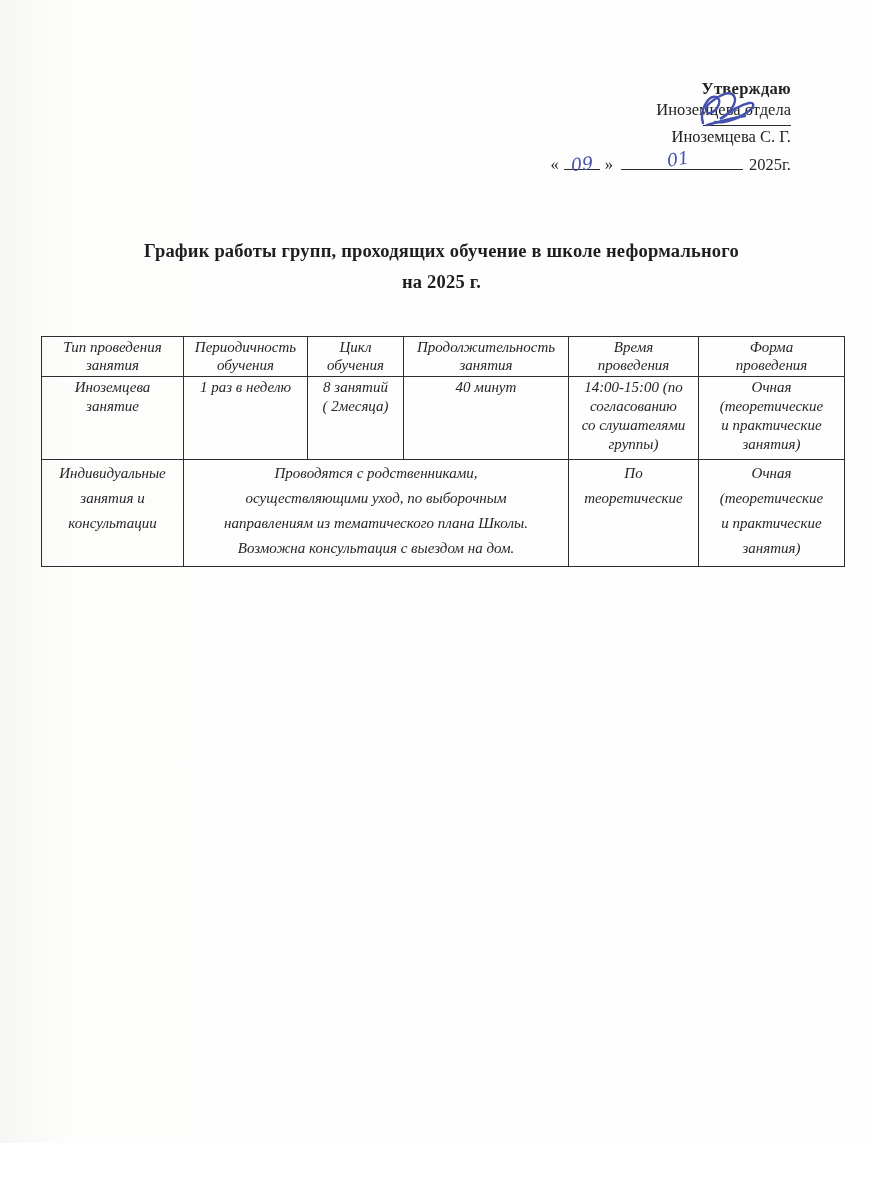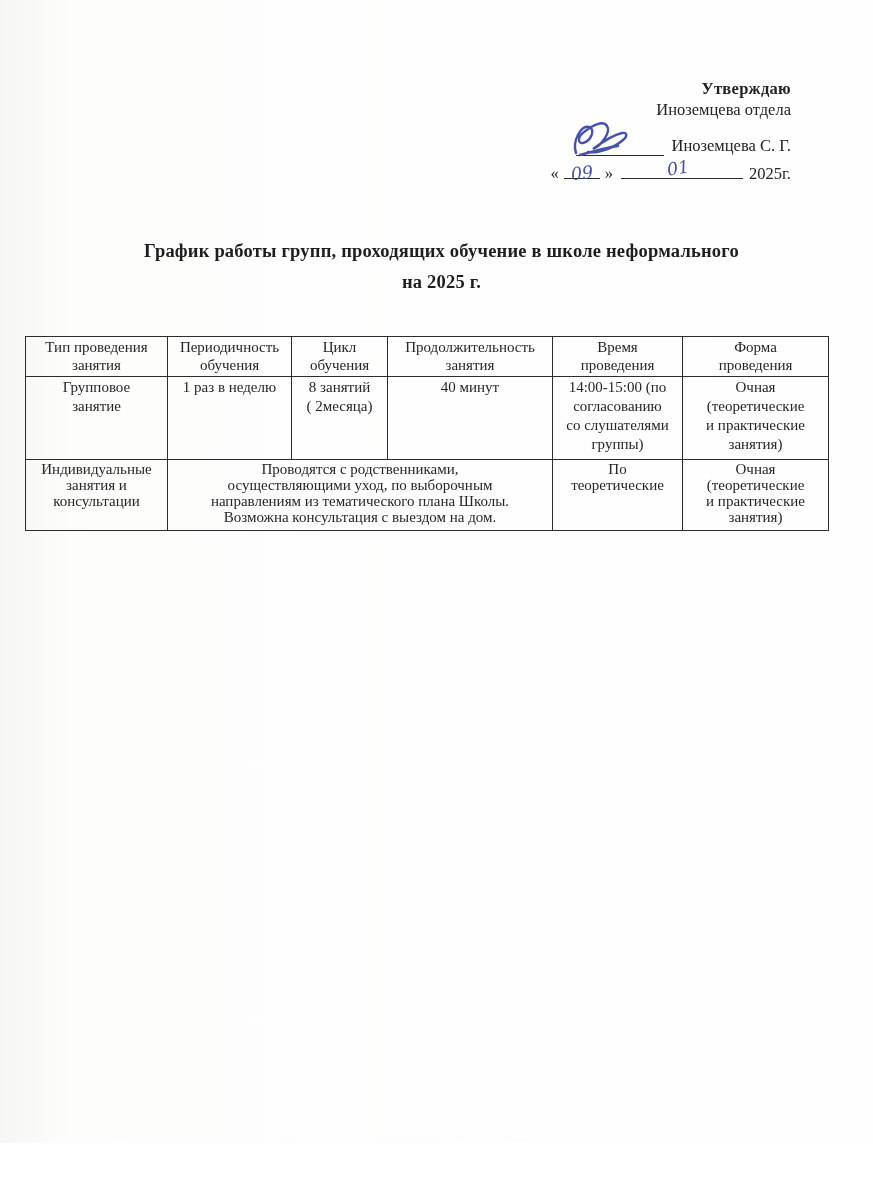--- a/index.html
+++ b/index.html
@@ -25,21 +25,21 @@
     font-size: 16.5px;
     line-height: 21px;
   }
   .approval .bold { font-weight: bold; letter-spacing: .3px; }
   .approval-row {
     display: flex;
     justify-content: flex-end;
     align-items: baseline;
     white-space: nowrap;
   }
-  .sig-row { margin-top: 12px; height: 24px; align-items: flex-end; }
+  .sig-row { margin-top: 3px; height: 24px; align-items: flex-end; flex-direction: column; }
   .blank {
     display: inline-block;
     border-bottom: 1.4px solid #2c2c2c;
     position: relative;
     height: 19px;
     vertical-align: baseline;
   }
   .sig-blank { width: 88px; }
   .day-blank { width: 36px; margin: 0 5px; }
   .month-blank { width: 122px; margin: 0 6px 0 8px; }
@@ -74,41 +74,42 @@
     line-height: 31px;
     color: #1e1e1e;
     letter-spacing: .2px;
     padding-left: 10px;
   }
 
   
   .tbl-wrap {
     position: absolute;
     top: 336px;
-    left: 25px;
+    left: 41px;
     width: 803px;
+    font-style: italic;
   }
   table.schedule {
     width: 100%;
     border-collapse: collapse;
     table-layout: fixed;
     font-size: 15px;
     color: #262626;
   }
   .schedule th, .schedule td {
     border: 1.6px solid #2d2d2d;
     text-align: center;
     vertical-align: top;
     padding: 1px 3px 5px;
     white-space: pre-line;
     line-height: 19px;
     font-weight: normal;
   }
   .schedule thead th { line-height: 18px; padding-bottom: 2px; }
-  .schedule .row-individual td { line-height: 16px; }
+  .schedule .row-individual td { line-height: 25px; }
   .schedule .row-group td { height: 82px; }
 </style>
 </head>
 <body>
 
 <div class="page">
 
   <div class="approval">
     <div class="bold">Утверждаю</div>
     <div>Иноземцева отдела</div>
@@ -164,21 +165,21 @@
           <th>Продолжительность
 занятия</th>
           <th>Время
 проведения</th>
           <th>Форма
 проведения</th>
         </tr>
       </thead>
       <tbody>
         <tr class="row-group">
-          <td>Групповое
+          <td>Иноземцева
 занятие</td>
           <td>1 раз в неделю</td>
           <td>8 занятий
 ( 2месяца)</td>
           <td>40 минут</td>
           <td>14:00-15:00 (по
 согласованию
 со слушателями
 группы)</td>
           <td>Очная

